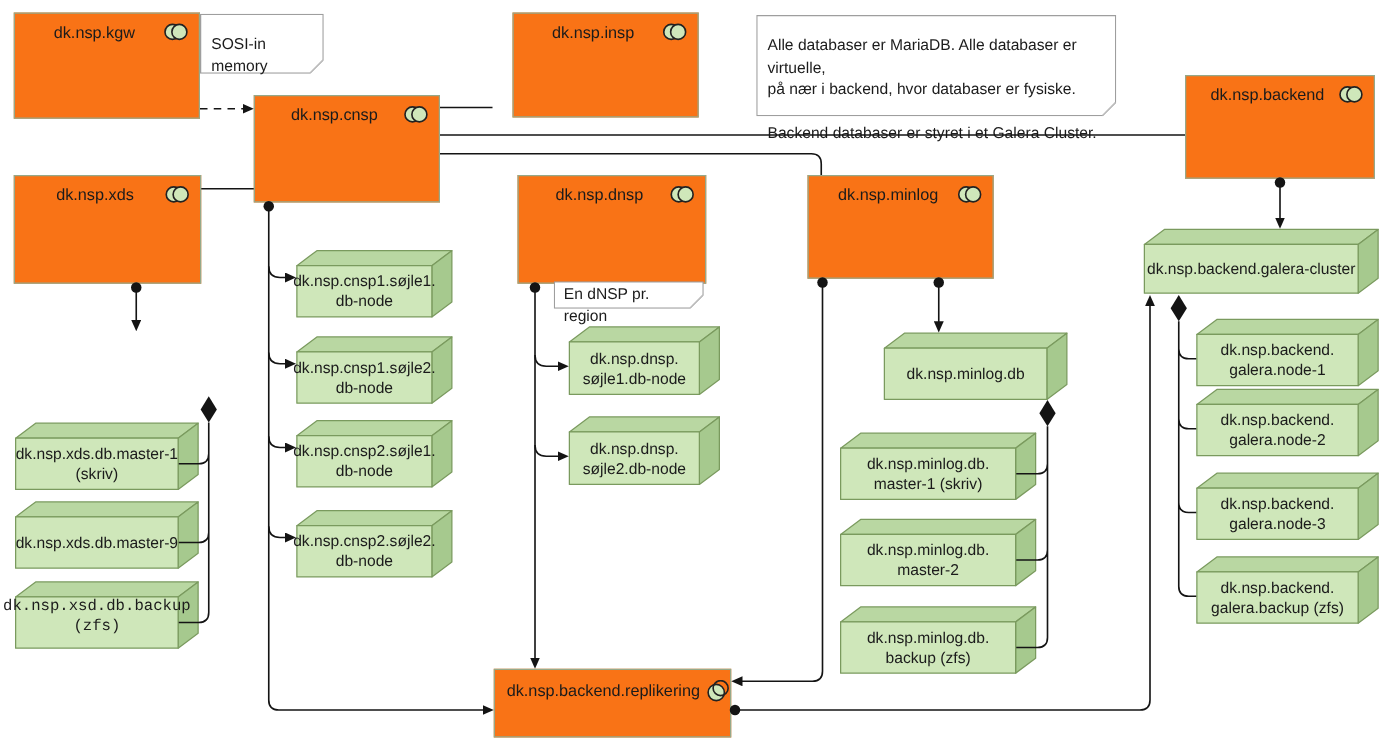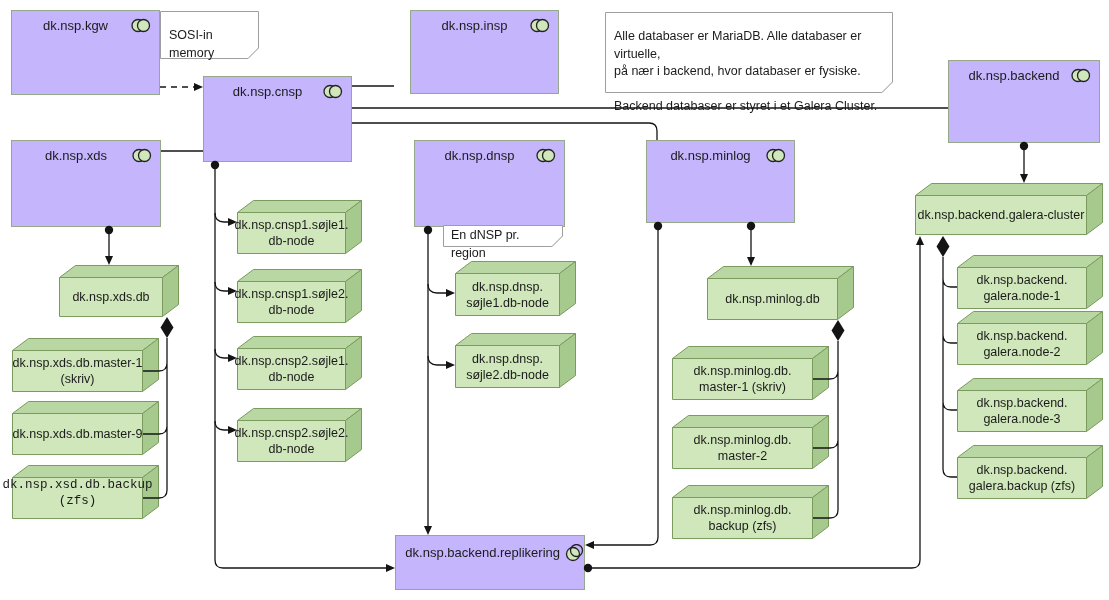--- a/index.html
+++ b/index.html
@@ -2,21 +2,21 @@
 <html><head>
 <meta charset="utf-8">
 <style>
   html,body{margin:0;padding:0;background:#fff;}
   #canvas{
     position:relative;width:1109px;height:600px;background:#ffffff;
     font-family:"Liberation Sans",sans-serif;color:#1b1b1b;overflow:hidden;
   }
   
   .cbox{
-    position:absolute;background:#c4b5fd;border:1px solid #95a98a;box-sizing:border-box;padding-left:38px;
+    position:absolute;background:#f97316;border:1px solid #95a98a;box-sizing:border-box;padding-left:38px;
   }
   .cbox-label{
     position:absolute;top:7px;left:6px;right:26px;text-align:center;
     font-size:13px;white-space:pre-line;
   }
   .cicon{position:absolute;top:7px;right:7px;}
   
   .cbox-inline{
     position:absolute;inset:0;display:flex;align-items:flex-start;justify-content:flex-end;
     gap:4px;padding-top:9px;font-size:13px;
@@ -102,30 +102,20 @@
   <div class="cbox" style="left:395px;top:535px;width:190px;height:55px;">
     <div class="cbox-inline">
       <span>dk.nsp.backend.replikering</span>
       <svg width="20" height="18" viewBox="0 0 20 18" style="margin-top:-1px;">
           <circle cx="9" cy="10" r="6.5" fill="#cfe7ba" stroke="#222" stroke-width="1.3"></circle>
           <circle cx="12.5" cy="6.5" r="6" fill="none" stroke="#222" stroke-width="1.3"></circle>
         </svg>
     </div>
   </div>
 
-  <div class="n3d" style="left:59px;top:265px;width:120px;height:52px;">
-      <svg class="faces" width="120" height="52" viewBox="0 0 120 52">
-      <g stroke="#7a9a5e" stroke-width="1" stroke-linejoin="round">
-        <polygon points="0.5,12.5 16.5,0.5 119.5,0.5 103.5,12.5" fill="#b9d7a2"></polygon>
-        <polygon points="103.5,12.5 119.5,0.5 119.5,39.5 103.5,51.5" fill="#a6c98e"></polygon>
-        <rect x="0.5" y="12.5" width="103" height="39" fill="#cfe7ba"></rect>
-      </g>
-      </svg>
-    <div class="nlabel">dk.nsp.xds.db</div>
-    </div>
   <div class="n3d" style="left:12px;top:338px;width:147px;height:54px;">
       <svg class="faces" width="147" height="54" viewBox="0 0 147 54">
       <g stroke="#7a9a5e" stroke-width="1" stroke-linejoin="round">
         <polygon points="0.5,12.5 16.5,0.5 146.5,0.5 130.5,12.5" fill="#b9d7a2"></polygon>
         <polygon points="130.5,12.5 146.5,0.5 146.5,41.5 130.5,53.5" fill="#a6c98e"></polygon>
         <rect x="0.5" y="12.5" width="130" height="41" fill="#cfe7ba"></rect>
       </g>
       </svg>
     <div class="nlabel">dk.nsp.xds.db.master-1
 (skriv)</div>

